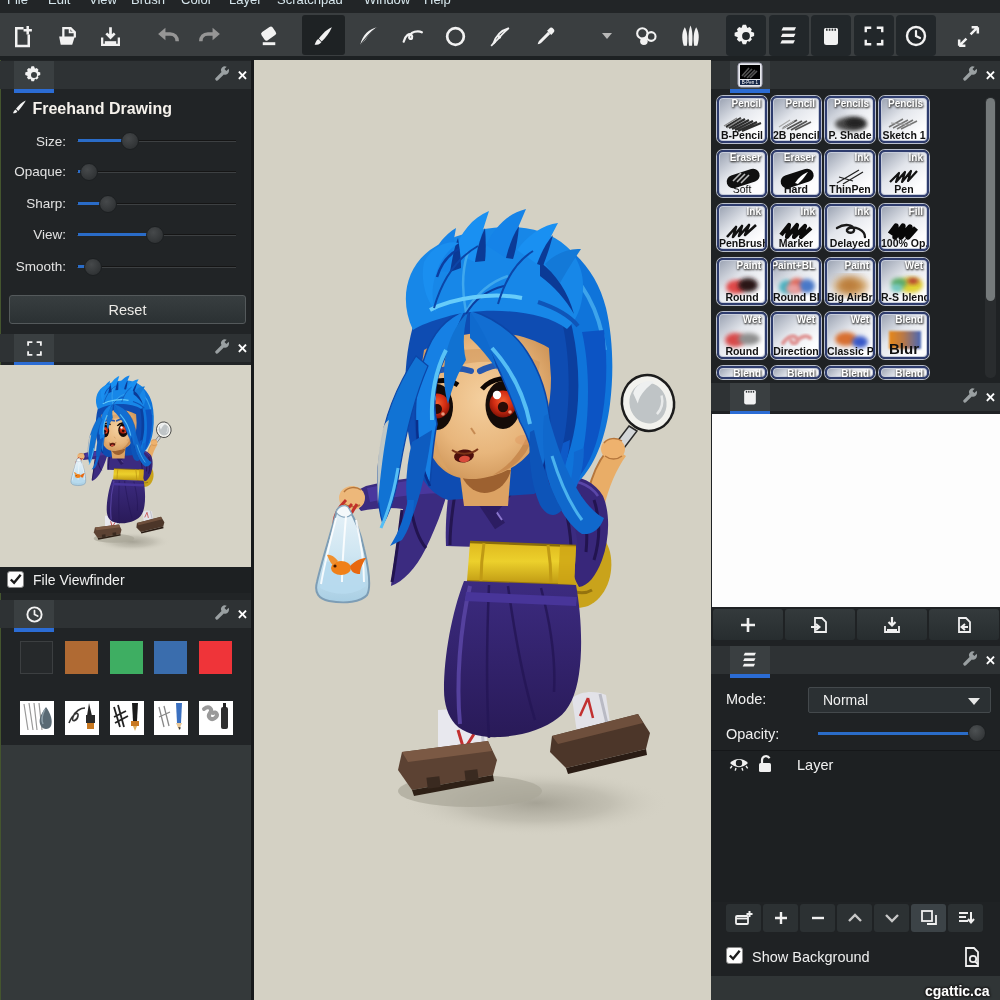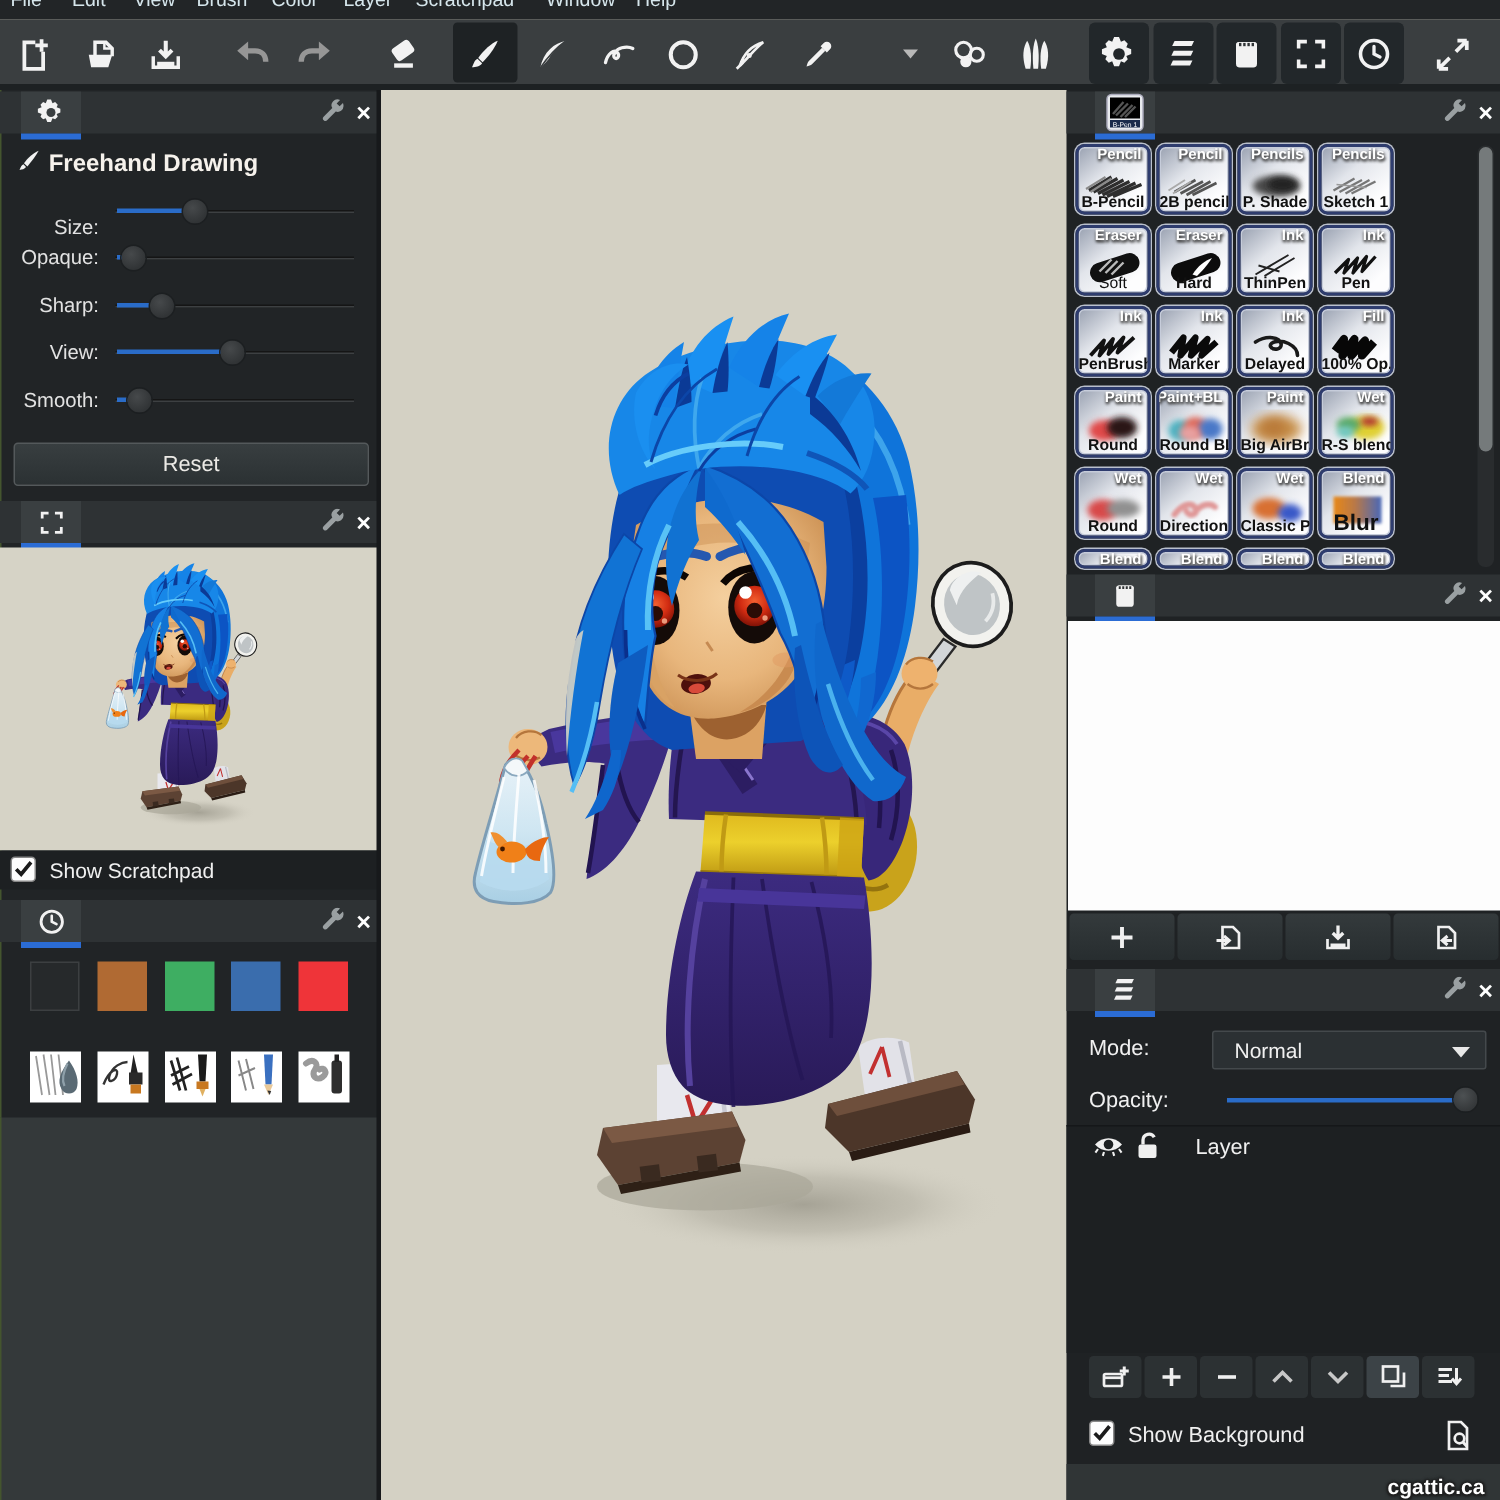--- a/index.html
+++ b/index.html
@@ -173,21 +173,21 @@
 <div class="abs" style="left:212px;top:66px;display:flex;gap:7px;align-items:center">
     <svg width="18" height="18" viewBox="0 0 24 24">
       <path fill="#9aa0a2" d="M22.7 6.3a5.2 5.2 0 0 1-6.9 4.9L8.3 18.7a2.2 2.2 0 1 1-3.1-3.1l7.5-7.5A5.2 5.2 0 0 1 19.6.9l-3 3 2.6 2.6 3-3c.3.9.5 1.8.5 2.8z"></path>
     </svg>
     <span style="color:#fff;font-weight:bold;font-size:13px;line-height:1">✕</span>
   </div>
 <div class="abs" style="left:10px;top:99px;width:240px;height:20px;color:#f6f2ec;font-size:16px;font-weight:bold"><svg width="18" height="18" viewBox="0 0 24 24" style="vertical-align:-3px">
       <path d="M21 2 c-5 2-10 7-13 11 l3 3 C15 11 19 6 21 2z" fill="#f2f2f2"></path>
       <path d="M7.5 14 c-2 .8-2.5 3-3.5 5 2.3-.2 4.5-.5 5.8-2.5z" fill="#f2f2f2"></path>
     </svg> Freehand Drawing</div>
-<div class="abs" style="left:0px;top:144px;width:66px;text-align:right;color:#e2e2e2;font-size:13.5px">Size:</div>
+<div class="abs" style="left:0px;top:134px;width:66px;text-align:right;color:#e2e2e2;font-size:13.5px">Size:</div>
 <div class="abs" style="left:77px;top:140px;width:159px;height:2px;background:#151515;border-bottom:1px solid #3d4042"></div>
 <div class="abs" style="left:78px;top:139px;width:52px;height:3px;background:#2a6cc8"></div>
 <div class="abs" style="left:121px;top:132px;width:18px;height:18px;border-radius:50%;background:radial-gradient(circle at 40% 35%,#46494b,#313436 70%);border:1.5px solid #1c1f21"></div>
 <div class="abs" style="left:0px;top:164px;width:66px;text-align:right;color:#e2e2e2;font-size:13.5px">Opaque:</div>
 <div class="abs" style="left:77px;top:171px;width:159px;height:2px;background:#151515;border-bottom:1px solid #3d4042"></div>
 <div class="abs" style="left:78px;top:170px;width:11px;height:3px;background:#2a6cc8"></div>
 <div class="abs" style="left:80px;top:163px;width:18px;height:18px;border-radius:50%;background:radial-gradient(circle at 40% 35%,#46494b,#313436 70%);border:1.5px solid #1c1f21"></div>
 <div class="abs" style="left:0px;top:196px;width:66px;text-align:right;color:#e2e2e2;font-size:13.5px">Sharp:</div>
 <div class="abs" style="left:77px;top:203px;width:159px;height:2px;background:#151515;border-bottom:1px solid #3d4042"></div>
 <div class="abs" style="left:78px;top:202px;width:30px;height:3px;background:#2a6cc8"></div>
@@ -214,21 +214,21 @@
     </svg>
     <span style="color:#fff;font-weight:bold;font-size:13px;line-height:1">✕</span>
   </div>
 <div class="abs" style="left:0px;top:365px;width:252px;height:202px;background:#d6d3c6"></div>
 <div class="abs" style="left:0px;top:567px;width:252px;height:26px;background:#1d2022"></div>
 <div class="ck" style="left:7px;top:571px">
     <svg width="15" height="15" viewBox="0 0 16 16">
       <path d="M3 8 l3.5 3.5 L13.5 3" fill="none" stroke="#1a1a1a" stroke-width="2.6"></path>
     </svg>
   </div>
-<div class="abs" style="left:33px;top:572px;color:#f0f0f0;font-size:14px">Show Scratchpad</div>
+<div class="abs" style="left:33px;top:572px;color:#f0f0f0;font-size:14px">File Viewfinder</div>
 <div class="abs" style="left:0px;top:600px;width:252px;height:28px;background:#2e3234"></div>
 <div class="abs" style="left:14px;top:600px;width:40px;height:28px;background:#3a3f41;display:flex;align-items:center;justify-content:center">
     <svg width="19" height="19" viewBox="0 0 24 24">
       <circle cx="12" cy="12" r="9" fill="none" stroke="#f2f2f2" stroke-width="2.4"></circle>
       <path d="M12 7v5l4 2" fill="none" stroke="#f2f2f2" stroke-width="2.2" stroke-linecap="round"></path>
     </svg>
   </div>
 <div class="abs" style="left:14px;top:628px;width:40px;height:4px;background:#2b6cd4"></div>
 <div class="abs" style="left:212px;top:605px;display:flex;gap:7px;align-items:center">
     <svg width="18" height="18" viewBox="0 0 24 24">

